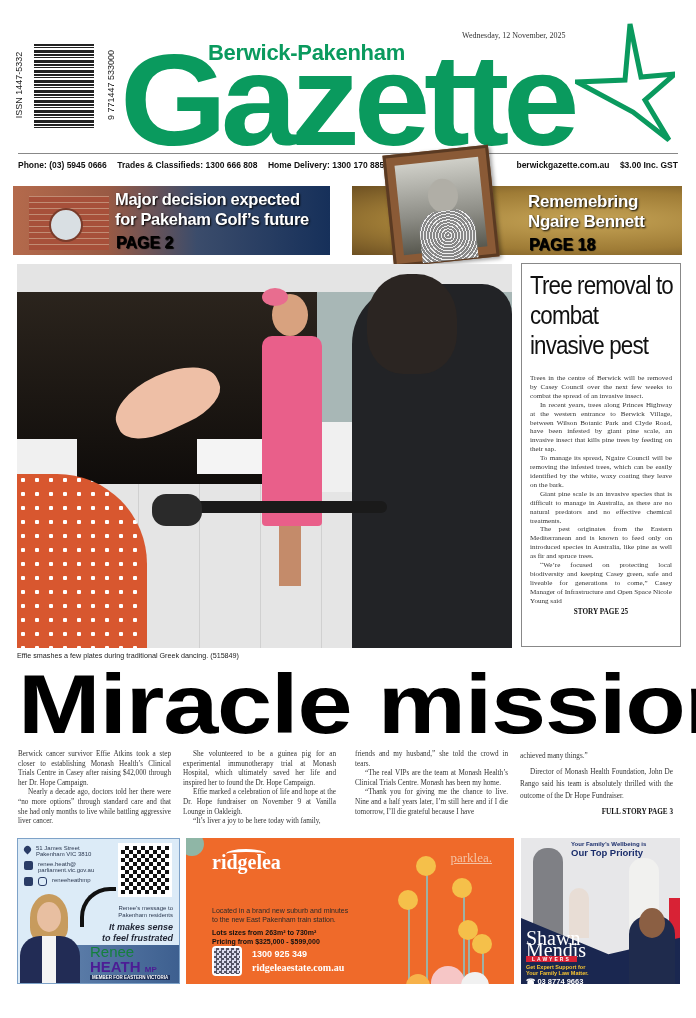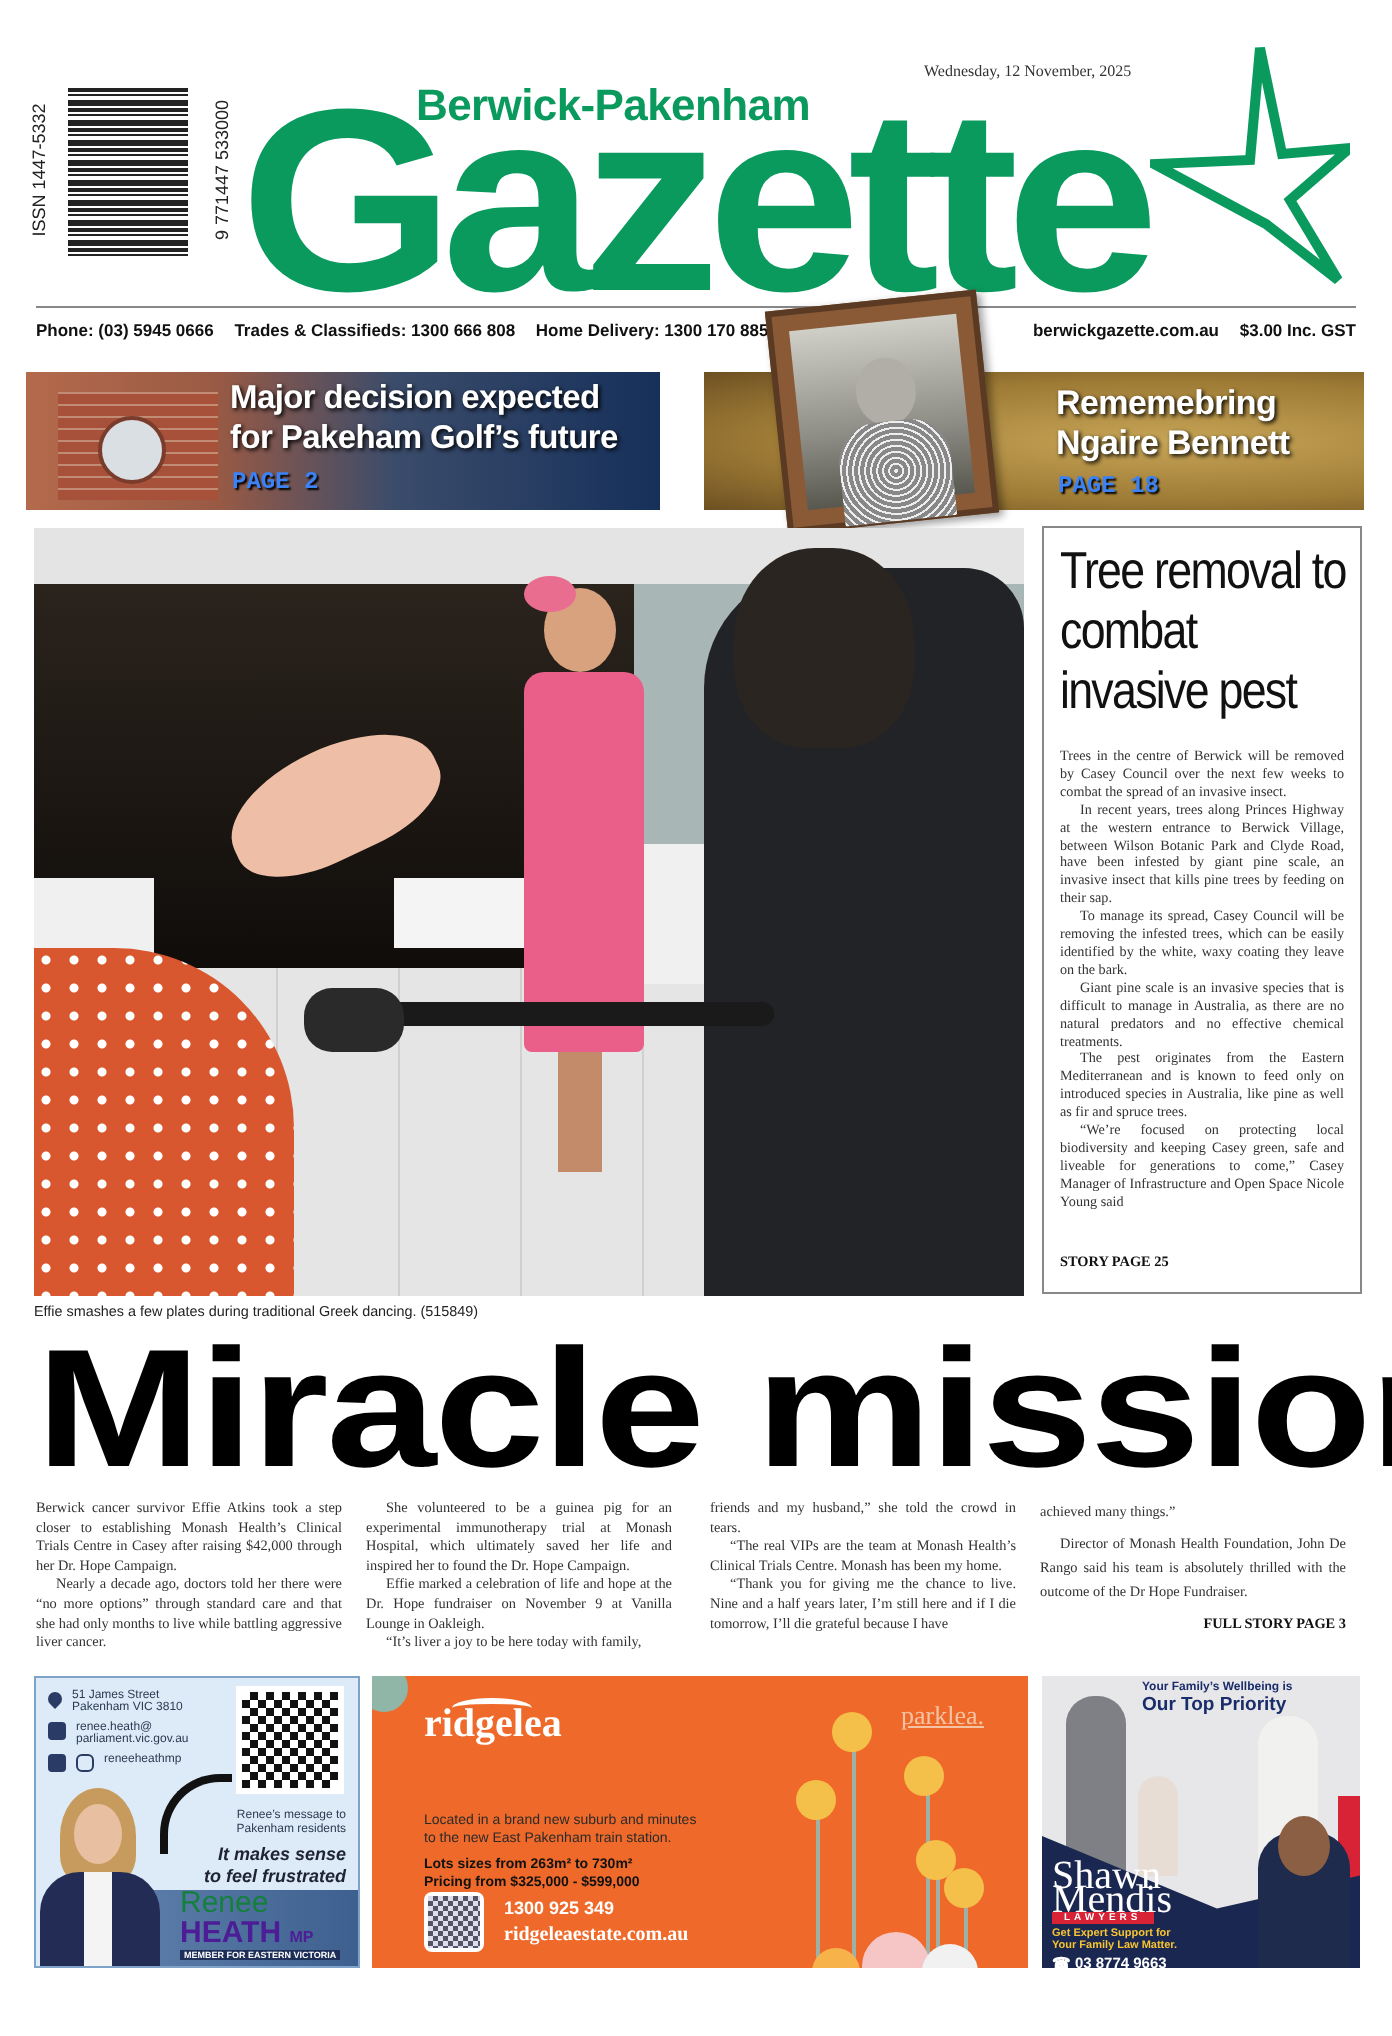--- a/index.html
+++ b/index.html
@@ -24,21 +24,21 @@
   .site { position: absolute; right: 18px; top: 160px; font-family: "Liberation Sans", sans-serif; font-weight: bold; font-size: 8.5px; color: #111; }
   .site span { margin-left: 8px; }
   .promo-left-wrap { position: absolute; left: 13px; top: 186px; width: 317px; height: 69px; }
   .promo-right-wrap { position: absolute; left: 352px; top: 186px; width: 330px; height: 69px; }
   .pbox { position: absolute; inset: 0; overflow: hidden; }
   .pbox.l { background: linear-gradient(90deg, #b46a4c 0%, #995a44 30%, #3b4c6b 58%, #16305a 100%); }
   .pbox.r { background: radial-gradient(ellipse at 70% 50%, #c6a456 0%, #9f7c36 60%, #6d5022 100%); }
   .brick { position: absolute; left: 16px; top: 10px; width: 80px; height: 54px; background: repeating-linear-gradient(0deg, #a7503a 0 5px, #c18c74 5px 6px); }
   .arch { position: absolute; left: 36px; top: 22px; width: 34px; height: 34px; border-radius: 50%; background: #d9dfe3; border: 2px solid #7a3c2b; }
   .ptitle { position: absolute; font-family: "Liberation Sans", sans-serif; font-weight: bold; color: #fff; font-size: 16.5px; line-height: 19px; text-shadow: 1px 1px 2px #000; letter-spacing: -0.3px; }
-  .ppage { position: absolute; font-family: Liberation Mono, monospace; font-weight: bold; color: #3b82f6; font-size: 12px; text-shadow: 1px 1px 1px #000; }
+  .ppage { position: absolute; font-family: Liberation Sans, sans-serif; font-weight: bold; color: #000000; font-size: 16px; text-shadow: 1px 1px 1px #000; }
   .frame { position: absolute; left: 388px; top: 150px; width: 106px; height: 112px; transform: rotate(-6deg); background: #8a5a36; border: 3px solid #5a3a22; box-shadow: 2px 2px 4px rgba(0,0,0,.4); }
   .frame .photo { position: absolute; inset: 8px; background: linear-gradient(180deg, #cfcfc8 0%, #8d8d86 60%, #58584f 100%); }
   .frame .face { position: absolute; left: 30px; top: 18px; width: 30px; height: 34px; border-radius: 50%; background: #b0aea6; }
   .frame .body { position: absolute; left: 18px; top: 50px; width: 56px; height: 50px; border-radius: 20px 20px 0 0; background: repeating-radial-gradient(circle, #eee 0 1px, #888 1px 3px); }
 
   
   .mainphoto { position: absolute; left: 17px; top: 264px; width: 495px; height: 384px; overflow: hidden; background: #e9e9ea; }
   .mp-ceiling { position: absolute; left: 0; top: 0; width: 100%; height: 32px; background: #e4e4e4; }
   .mp-dark { position: absolute; left: 0; top: 28px; width: 300px; height: 195px; background: linear-gradient(180deg, #2b241d 0%, #0f0c0a 100%); }
   .mp-window { position: absolute; left: 300px; top: 28px; width: 195px; height: 150px; background: #a8b7b6; }
@@ -58,21 +58,21 @@
   .mp-hand { position: absolute; left: 95px; top: 110px; width: 110px; height: 55px; background: #eebfa6; border-radius: 50% 50% 40% 40%; transform: rotate(-25deg); }
 
   .caption { position: absolute; left: 17px; top: 651px; font-family: "Liberation Sans", sans-serif; font-size: 7.2px; color: #222; }
 
   
   .sidebox { position: absolute; left: 521px; top: 263px; width: 160px; height: 384px; border: 1px solid #888; padding: 6px 8px; }
   .side-title { font-family: "Liberation Sans", sans-serif; font-size: 26px; line-height: 30px; color: #111; letter-spacing: -1px; transform: scaleX(0.86); transform-origin: left; width: 170px; }
   .side-body { margin-top: 14px; font-size: 7.1px; line-height: 8.9px; color: #333; text-align: justify; }
   .side-body p { text-indent: 10px; }
   .side-body p:first-child { text-indent: 0; }
-  .side-more { margin-top: 21px; text-align: left; font-weight: bold; font-size: 7.2px; color: #111; }
+  .side-more { margin-top: 2px; text-align: center; font-weight: bold; font-size: 7.2px; color: #111; }
 
   
   .headline { position: absolute; left: 18px; top: 662px; font-family: "Liberation Sans", sans-serif; font-weight: 900; font-size: 84px; line-height: 1; color: #000; letter-spacing: -1px; transform: scaleX(1.18); transform-origin: left; }
 
   
   .cols { position: absolute; left: 18px; top: 750px; width: 663px; height: 80px; }
   .col { position: absolute; top: 0; width: 153px; font-size: 7.2px; line-height: 9.6px; color: #333; text-align: justify; }
   .col p { text-indent: 10px; }
   .col p.first { text-indent: 0; }
   .col1 { left: 0; } .col2 { left: 165px; } .col3 { left: 337px; } .col4 { left: 502px; line-height: 12px; }
@@ -196,21 +196,21 @@
   <div class="mp-arm"></div>
   <div class="mp-hand"></div>
 </div>
 <div class="caption">Effie smashes a few plates during traditional Greek dancing. (515849)</div>
 
 <div class="sidebox">
   <div class="side-title">Tree removal to combat invasive pest</div>
   <div class="side-body">
     <p>Trees in the centre of Berwick will be removed by Casey Council over the next few weeks to combat the spread of an invasive insect.</p>
     <p>In recent years, trees along Princes Highway at the western entrance to Berwick Village, between Wilson Botanic Park and Clyde Road, have been infested by giant pine scale, an invasive insect that kills pine trees by feeding on their sap.</p>
-    <p>To manage its spread, Casey Council will be removing the infested trees, which can be easily identified by the white, waxy coating they leave on the bark.</p>
+    <p>To manage its spread, Ngaire Council will be removing the infested trees, which can be easily identified by the white, waxy coating they leave on the bark.</p>
     <p>Giant pine scale is an invasive species that is difficult to manage in Australia, as there are no natural predators and no effective chemical treatments.</p>
     <p>The pest originates from the Eastern Mediterranean and is known to feed only on introduced species in Australia, like pine as well as fir and spruce trees.</p>
     <p>“We’re focused on protecting local biodiversity and keeping Casey green, safe and liveable for generations to come,” Casey Manager of Infrastructure and Open Space Nicole Young said</p>
   </div>
   <div class="side-more">STORY PAGE 25</div>
 </div>
 
 <div class="headline">Miracle mission</div>
 
 <div class="cols">

